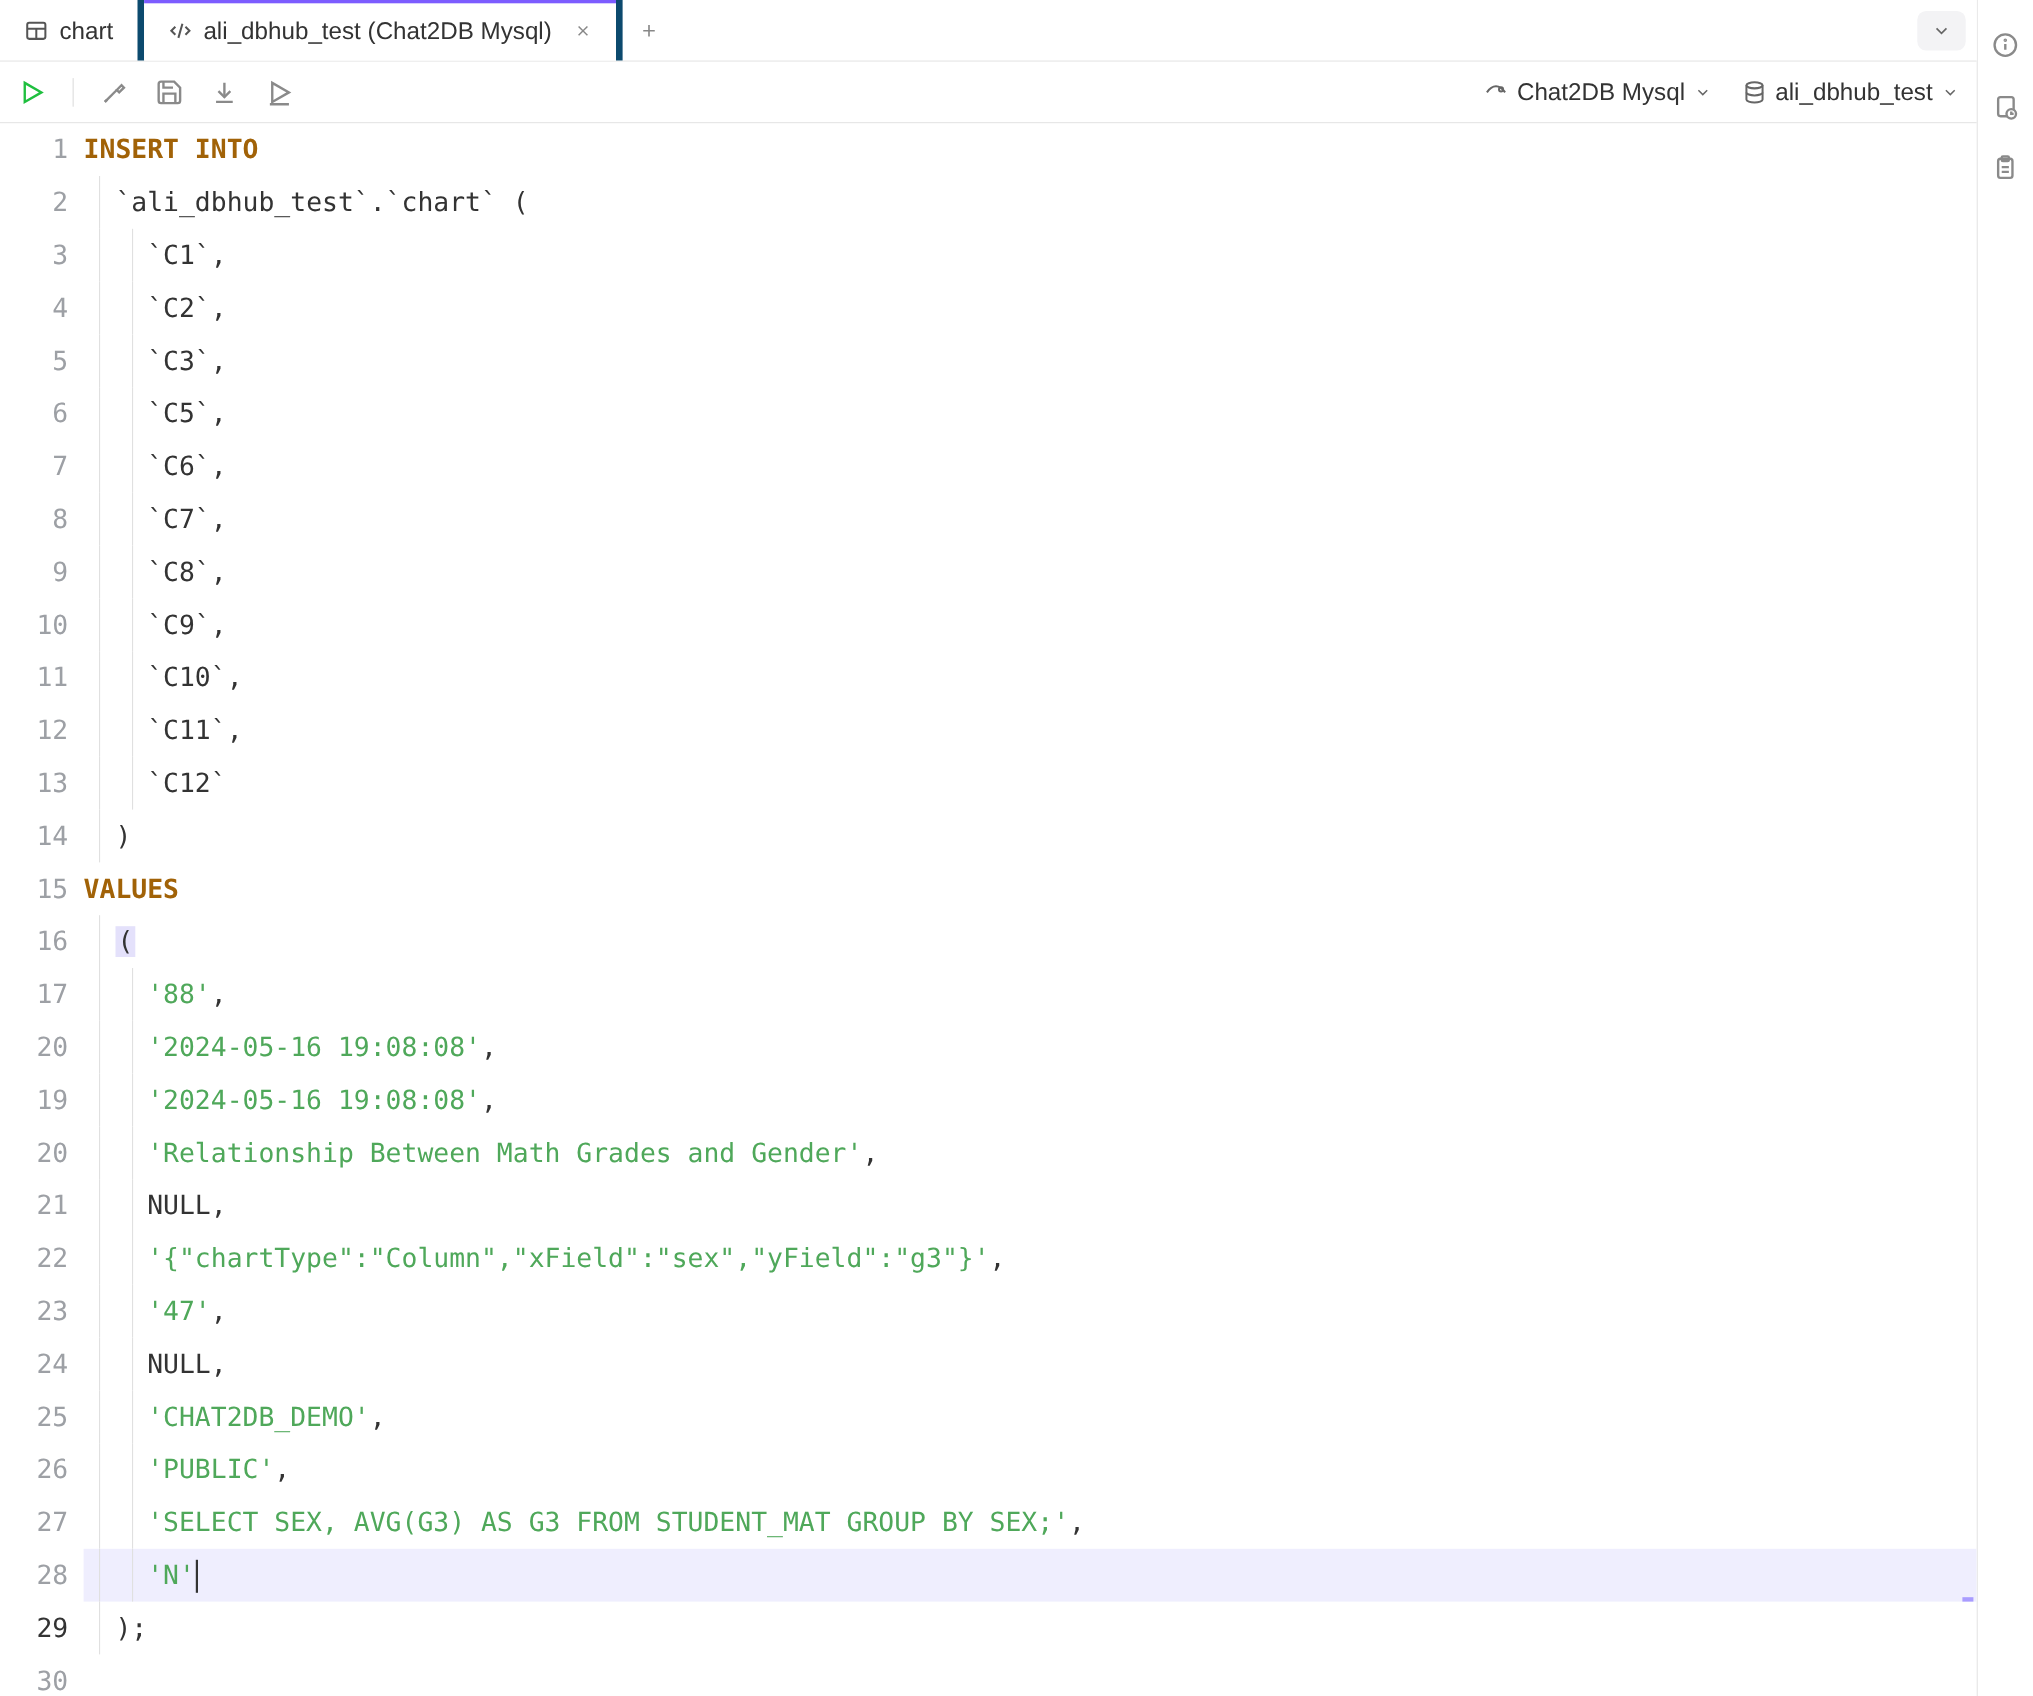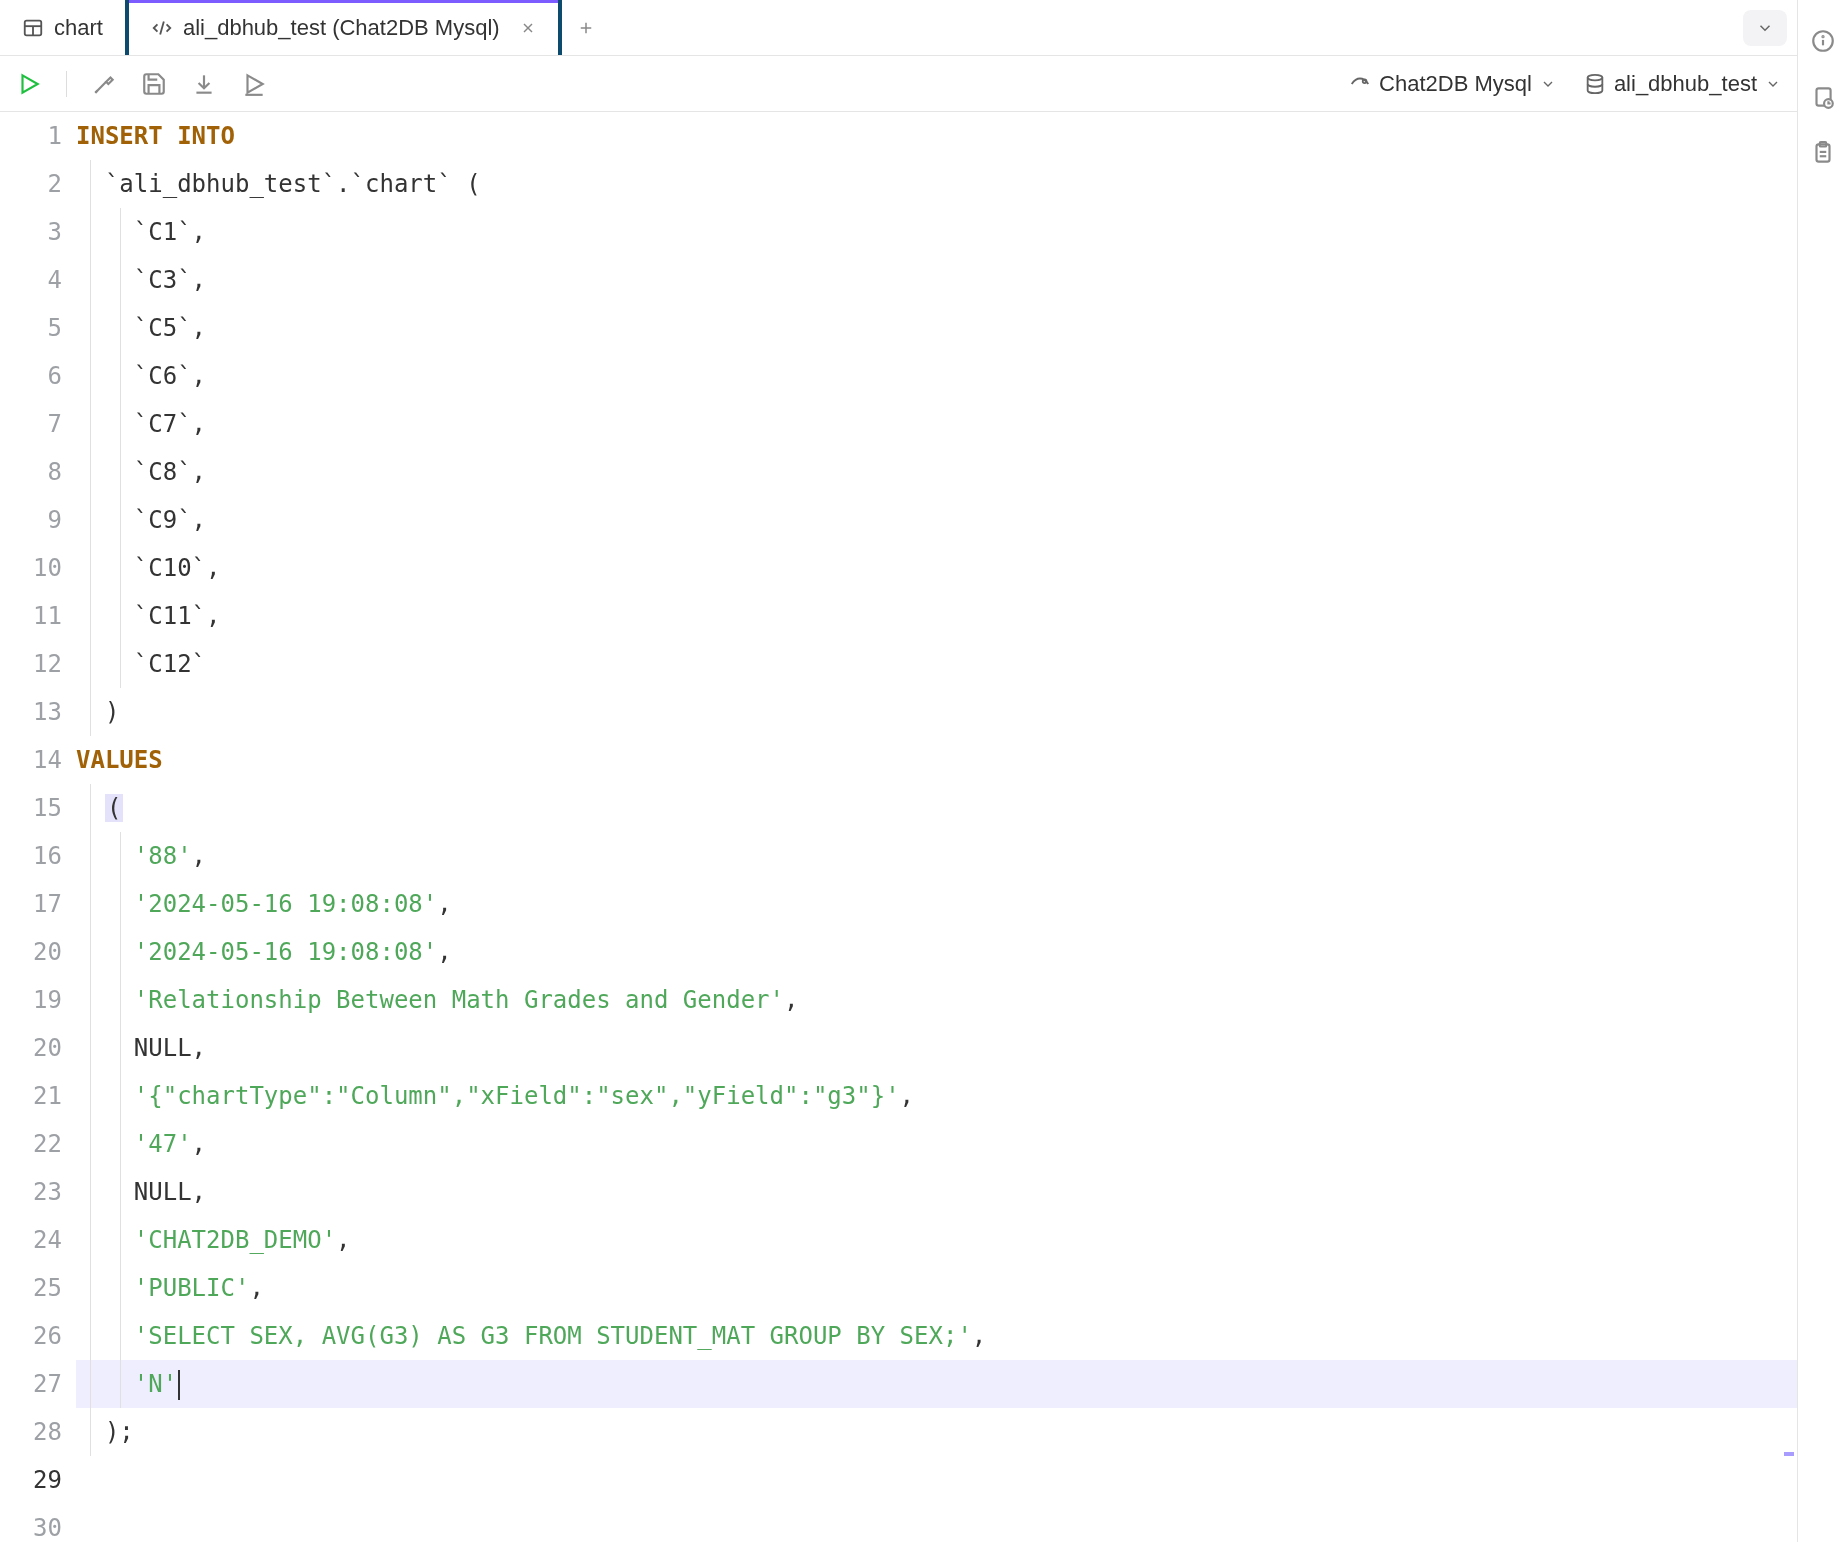--- a/index.html
+++ b/index.html
@@ -43,21 +43,21 @@
       align-items: stretch;
       height: 56px;
       border-bottom: 1px solid #e5e5e5;
       background: #fff;
     }
     .tab {
       display: flex;
       align-items: center;
       padding: 0 22px;
       gap: 10px;
-      border-right: 4px solid #0c4a6e;
+      border-right: 6px solid #0c4a6e;
       cursor: pointer;
       font-size: 22px;
       color: #333;
       position: relative;
     }
     .tab.active {
       background: #fff;
     }
     .tab.active::before {
       content: "";
@@ -349,20 +349,21 @@
         <div class="ln">26</div>
         <div class="ln">27</div>
         <div class="ln">28</div>
         <div class="ln active">29</div>
         <div class="ln">30</div>
       </div>
     <div class="code" id="code">
         <div class="line"><span style="padding-left: 0px;"><span class="tok-kw">INSERT INTO</span></span></div>
         <div class="line"><span class="indent-guide" style="left: 14px;"></span><span style="padding-left: 0px;"><span>  </span><span class="tok-id">`ali_dbhub_test`.`chart` </span><span class="tok-punc">(</span></span></div>
         <div class="line"><span class="indent-guide" style="left: 14px;"></span><span class="indent-guide" style="left: 44px;"></span><span style="padding-left: 0px;"><span>    </span><span class="tok-id">`C1`</span><span class="tok-punc">,</span></span></div>
+        <div class="line"><span class="indent-guide" style="left: 14px;"></span><span class="indent-guide" style="left: 44px;"></span><span style="padding-left: 0px;"><span>    </span><span class="tok-id">`C2`</span><span class="tok-punc">,</span></span></div>
         <div class="line"><span class="indent-guide" style="left: 14px;"></span><span class="indent-guide" style="left: 44px;"></span><span style="padding-left: 0px;"><span>    </span><span class="tok-id">`C3`</span><span class="tok-punc">,</span></span></div>
         <div class="line"><span class="indent-guide" style="left: 14px;"></span><span class="indent-guide" style="left: 44px;"></span><span style="padding-left: 0px;"><span>    </span><span class="tok-id">`C5`</span><span class="tok-punc">,</span></span></div>
         <div class="line"><span class="indent-guide" style="left: 14px;"></span><span class="indent-guide" style="left: 44px;"></span><span style="padding-left: 0px;"><span>    </span><span class="tok-id">`C6`</span><span class="tok-punc">,</span></span></div>
         <div class="line"><span class="indent-guide" style="left: 14px;"></span><span class="indent-guide" style="left: 44px;"></span><span style="padding-left: 0px;"><span>    </span><span class="tok-id">`C7`</span><span class="tok-punc">,</span></span></div>
         <div class="line"><span class="indent-guide" style="left: 14px;"></span><span class="indent-guide" style="left: 44px;"></span><span style="padding-left: 0px;"><span>    </span><span class="tok-id">`C8`</span><span class="tok-punc">,</span></span></div>
         <div class="line"><span class="indent-guide" style="left: 14px;"></span><span class="indent-guide" style="left: 44px;"></span><span style="padding-left: 0px;"><span>    </span><span class="tok-id">`C9`</span><span class="tok-punc">,</span></span></div>
         <div class="line"><span class="indent-guide" style="left: 14px;"></span><span class="indent-guide" style="left: 44px;"></span><span style="padding-left: 0px;"><span>    </span><span class="tok-id">`C10`</span><span class="tok-punc">,</span></span></div>
         <div class="line"><span class="indent-guide" style="left: 14px;"></span><span class="indent-guide" style="left: 44px;"></span><span style="padding-left: 0px;"><span>    </span><span class="tok-id">`C11`</span><span class="tok-punc">,</span></span></div>
         <div class="line"><span class="indent-guide" style="left: 14px;"></span><span class="indent-guide" style="left: 44px;"></span><span style="padding-left: 0px;"><span>    </span><span class="tok-id">`C12`</span></span></div>
         <div class="line"><span class="indent-guide" style="left: 14px;"></span><span style="padding-left: 0px;"><span>  </span><span class="tok-punc">)</span></span></div>

